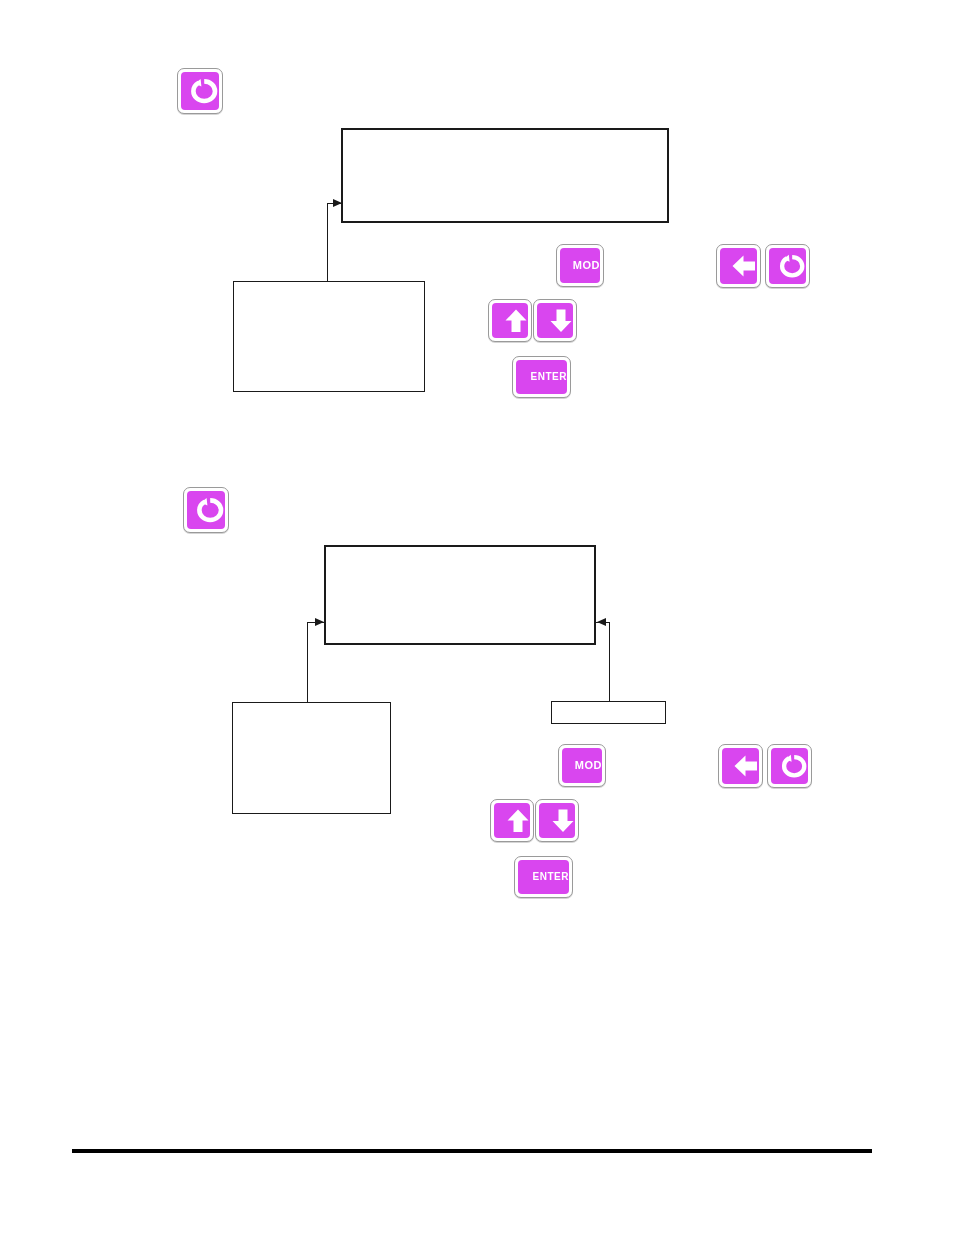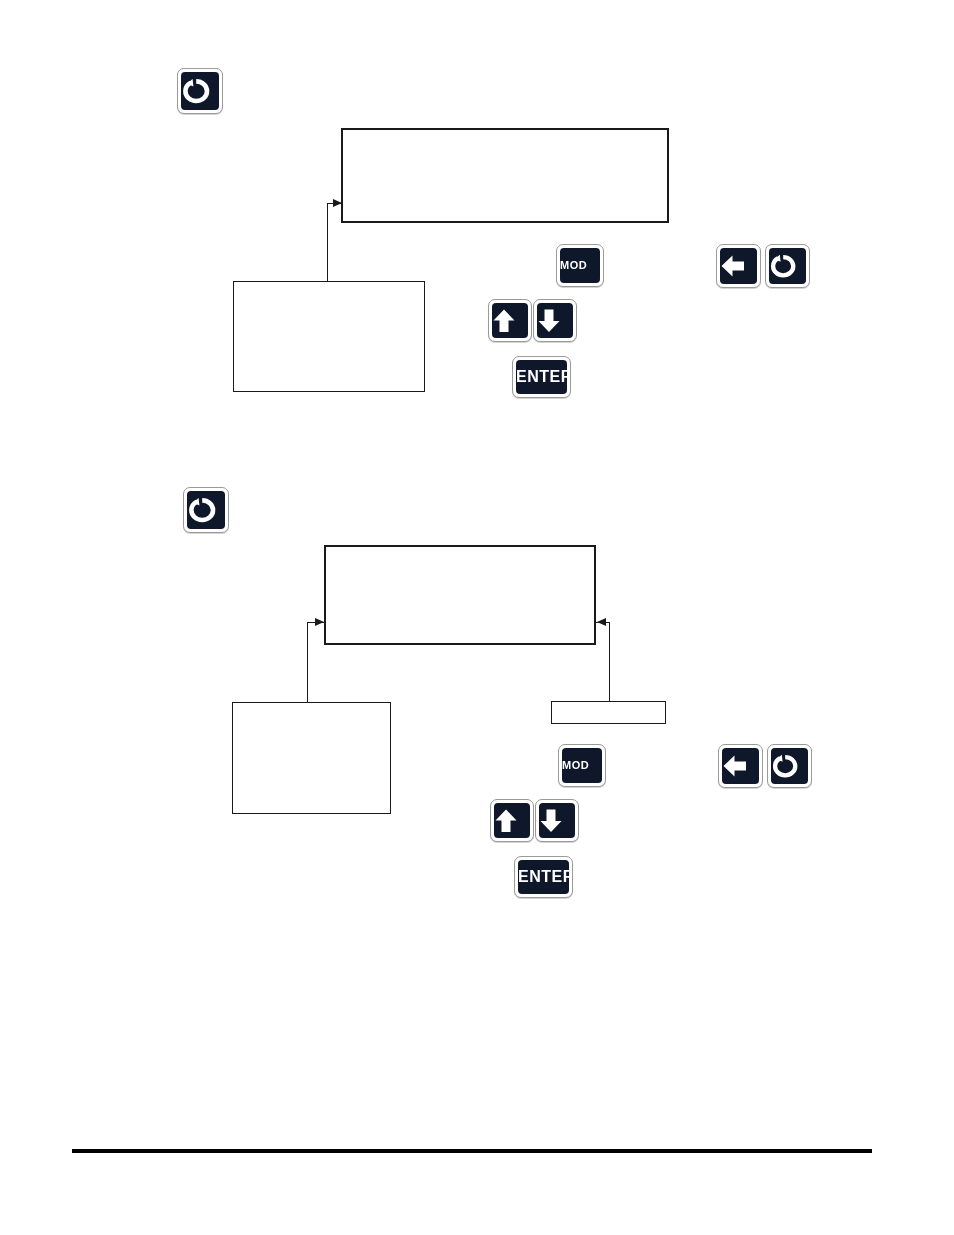--- a/index.html
+++ b/index.html
@@ -72,37 +72,37 @@
     box-sizing: border-box;
     background: #ffffff;
     border: 1.5px solid #9a9a9a;
     border-radius: 7px;
     padding: 3px;
     box-shadow: 0 1px 0 #d5d5d5;
   }
   .key-face {
     width: 100%;
     height: 100%;
-    background: #0f172a;
+    background: #d946ef;
     border-radius: 4px;
     display: flex;
     align-items: center;
-    justify-content: flex-start;
+    justify-content: flex-end;
     overflow: hidden;
   }
   .key-label {
     color: #ffffff;
     font-family: "Liberation Sans", sans-serif;
     font-weight: bold;
     letter-spacing: 0.5px;
     font-size: 11px;
     line-height: 1;
   }
   .key-label.small {
-    font-size: 16px;
+    font-size: 10px;
   }
   .key-face svg {
     display: block;
   }
 
   
   .footer-rule {
     position: absolute;
     background: #000000;
   }

